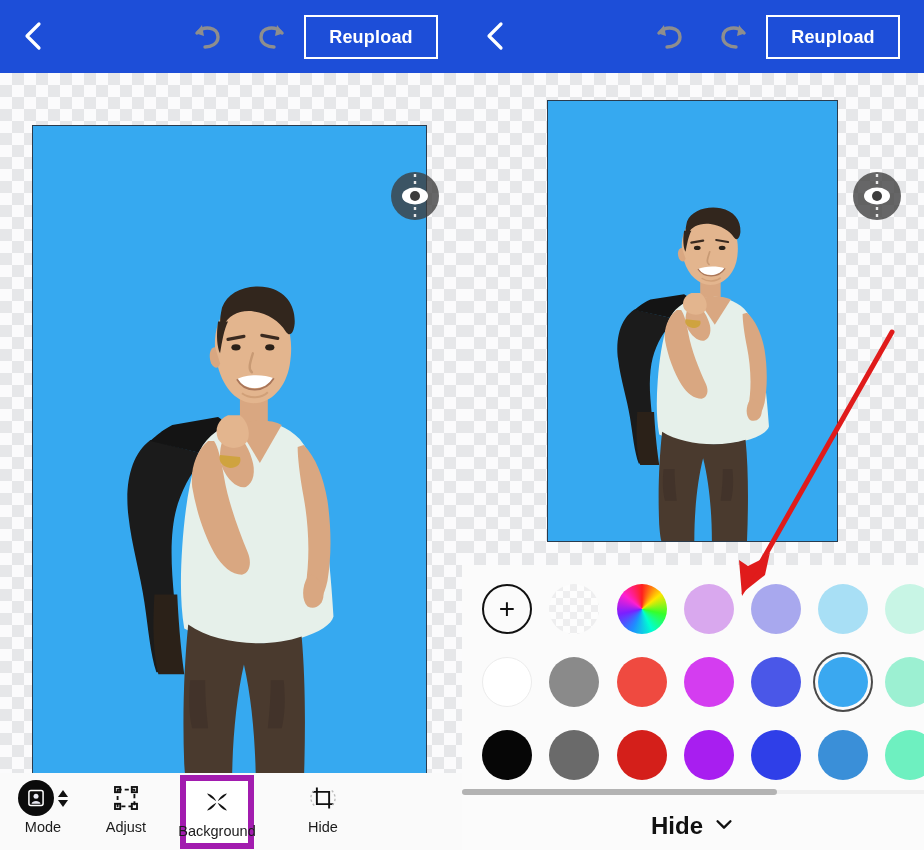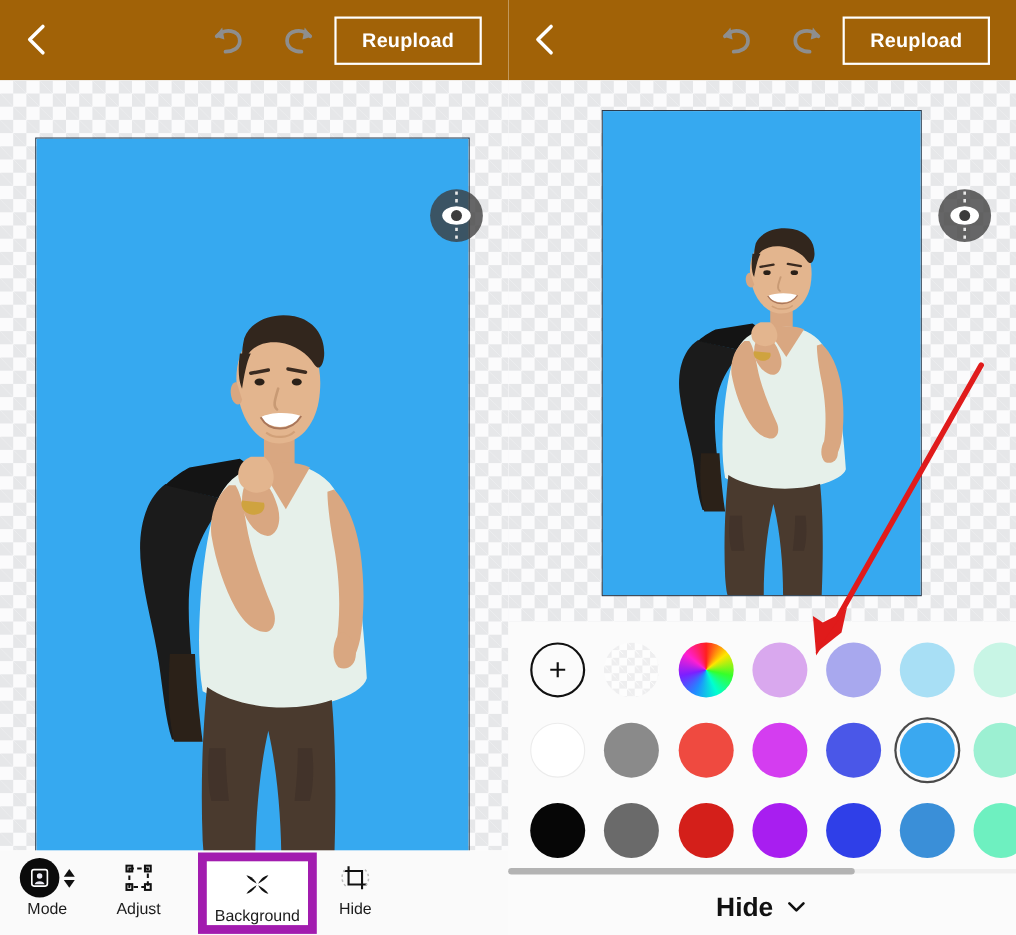--- a/index.html
+++ b/index.html
@@ -12,21 +12,21 @@
   #app { position: relative; width: 924px; height: 850px; }
 
   
   .panel { position: absolute; top: 0; width: 462px; height: 850px; overflow: hidden; }
   .panel-left  { left: 0; }
   .panel-right { left: 462px; }
 
   
   .topbar {
     position: absolute; top: 0; left: 0; width: 462px; height: 73px;
-    background: #a16207;
+    background: #1d4ed8;
   }
   .back-chevron {
     position: absolute; left: 18px; top: 20px; width: 32px; height: 32px;
     cursor: pointer;
   }
   .undo-icon { position: absolute; left: 190px; top: 20px; width: 34px; height: 32px; }
   .redo-icon { position: absolute; left: 255px; top: 20px; width: 34px; height: 32px; }
   .reupload-btn {
     position: absolute; left: 304px; top: 15px; width: 134px; height: 44px;
     border: 2px solid #ffffff; background: transparent;
@@ -72,22 +72,22 @@
   }
   .tool {
     position: absolute; top: 4px; width: 76px; height: 72px;
     display: flex; flex-direction: column; align-items: center;
     justify-content: flex-start; cursor: pointer;
   }
   .tool .glyph { height: 42px; display: flex; align-items: center; justify-content: center; }
   .tool .tlabel { font-size: 14.5px; color: #1b1b1b; margin-top: 0; }
   .tool-mode       { left: 5px; }
   .tool-adjust     { left: 88px; align-items: center; }
-  .tool-background { left: 180px; top: 2px; width: 108px; height: 74px;
-                     border: 8px solid #a21caf; background: #ffffff; }
+  .tool-background { left: 180px; top: 2px; width: 74px; height: 74px;
+                     border: 6px solid #a21caf; background: #ffffff; }
   .tool-crop       { left: 285px; }
   .mode-badge {
     width: 36px; height: 36px; border-radius: 50%; background: #0b0b0b;
     display: flex; align-items: center; justify-content: center;
   }
   .mode-row { display: flex; align-items: center; gap: 4px; height: 42px; }
   .spinner { display: flex; flex-direction: column; gap: 3px; }
   .tri-up, .tri-dn { width: 0; height: 0; border-left: 5px solid transparent;
                      border-right: 5px solid transparent; }
   .tri-up { border-bottom: 7px solid #111; }

